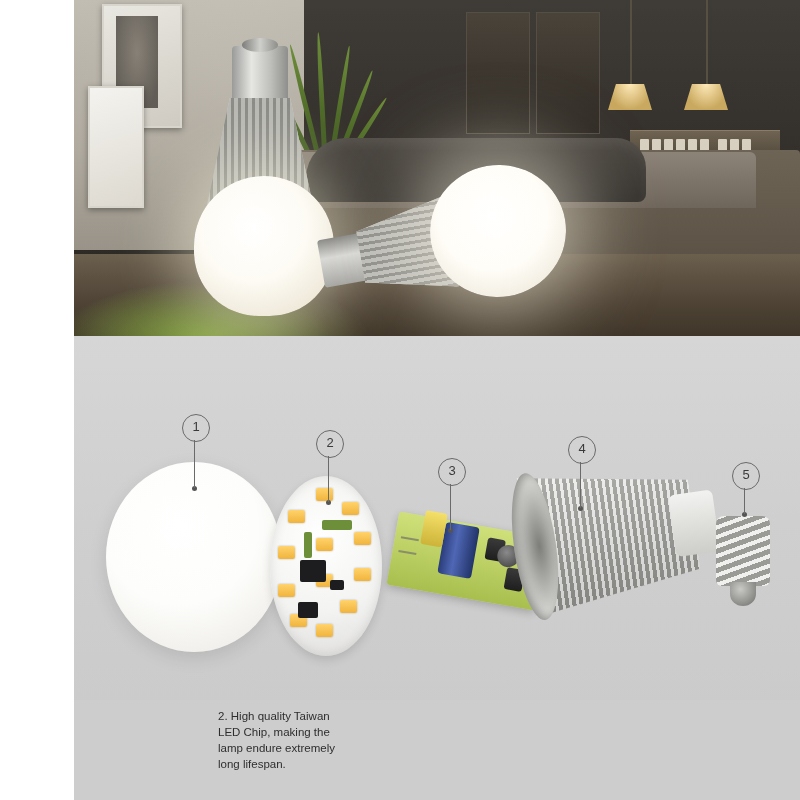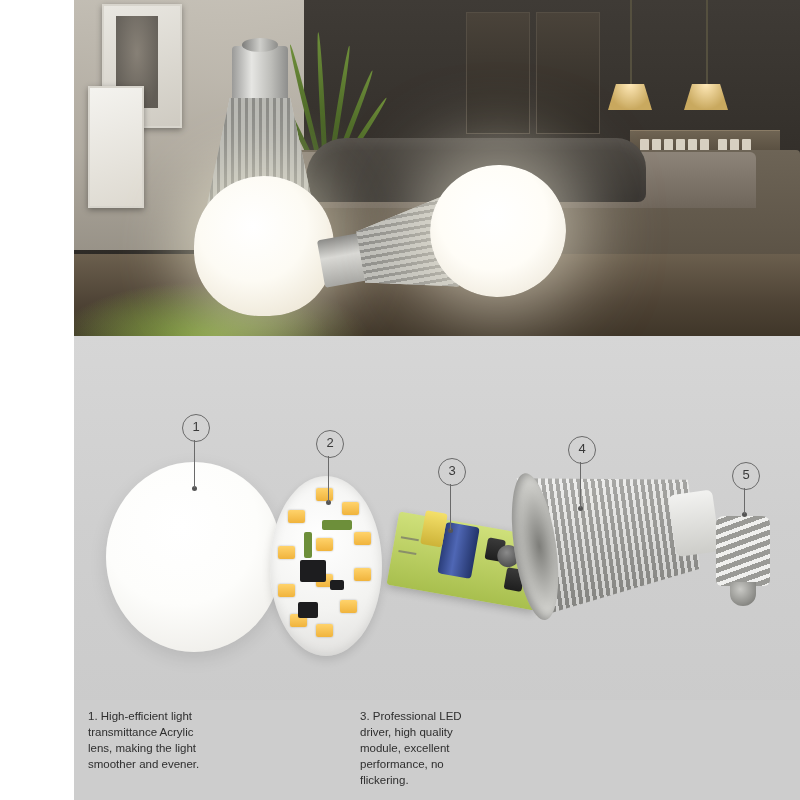--- a/index.html
+++ b/index.html
@@ -488,23 +488,19 @@
     <div class="part e27">
       <div class="screw"></div>
       <div class="tip"></div>
     </div>
     <div class="dot" style="left:668px; top:176px;"></div>
     <div class="leader" style="left:670px; top:152px; height:26px;"></div>
     <div class="callout" style="left:658px; top:126px;">5</div>
   </div>
 
   <div class="captions">
-    <div class="caption-col" style="left:14px; width:118px;">
-      <span>1.</span>
-      <span>High-efficient light transmittance Acrylic lens, making the light smoother and evener.</span>
-    </div>
-    <div class="caption-col" style="left:286px; width:130px;">
-      <span>3.</span>
-      <span>Professional LED driver, high quality module, excellent performance, no flickering.</span>
+    <div class="caption-col" style="left:144px; width:126px;">
+      <span>2.</span>
+      <span>High quality Taiwan LED Chip, making the lamp endure extremely long lifespan.</span>
     </div>
   </div>
 
 </div>
 
 </body></html>

